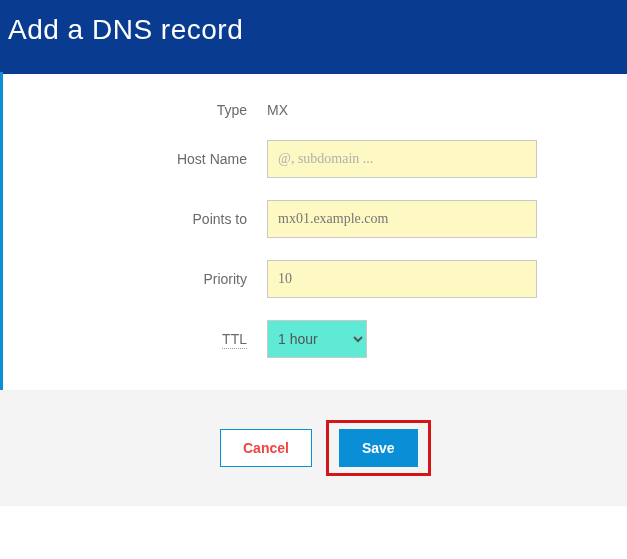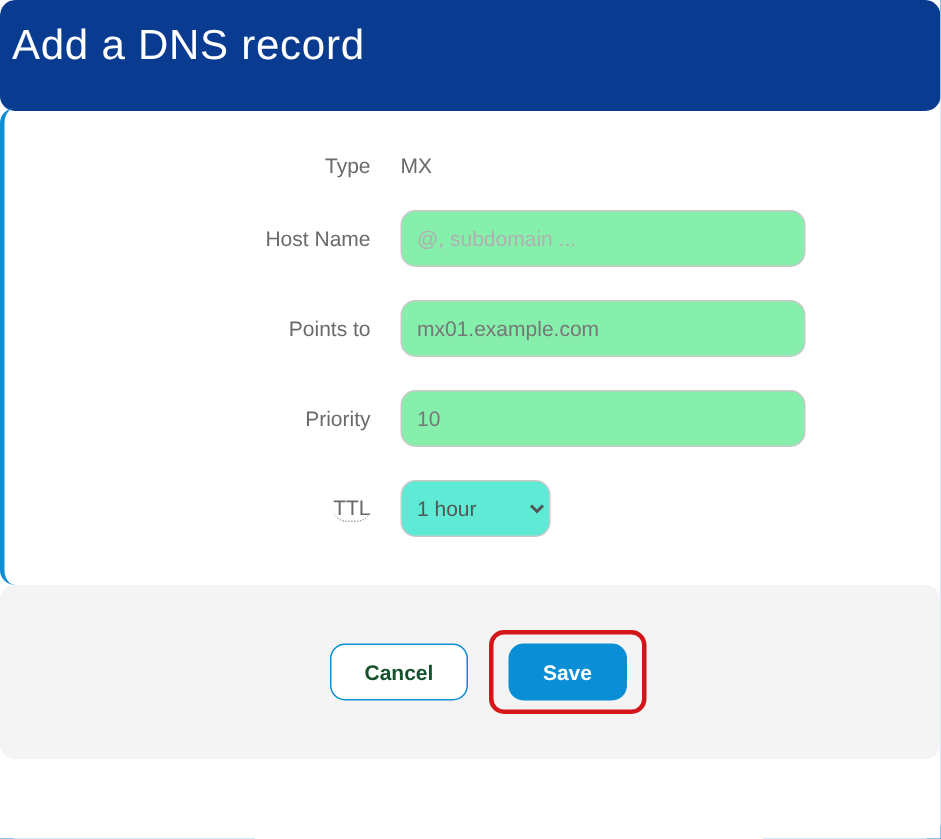--- a/index.html
+++ b/index.html
@@ -1,15 +1,15 @@
 <!DOCTYPE html>
 <html><head>
 <meta charset="utf-8">
 <style>
-  * { box-sizing: border-box; border-radius: 10px; }
+  * { box-sizing: border-box; }
   html, body {
     margin: 0;
     padding: 0;
     font-family: "Helvetica Neue", Arial, sans-serif;
     background: #fff;
     color: #333;
   }
   .page {
     width: 627px;
     height: 559px;
@@ -60,22 +60,22 @@
     color: #6a6a6a;
     font-size: 14px;
   }
   input[type="text"] {
     width: 270px;
     height: 38px;
     padding: 6px 10px;
     border: 1px solid #c9c9c9;
     font-size: 14px;
     color: #777;
-    font-family: Liberation Sans, sans-serif;
-    background: #86efac;
+    font-family: Liberation Serif, serif;
+    background: #fef9c3;
   }
   input[type="text"]::placeholder { color: #b0b0b0; }
   select {
     width: 100px;
     height: 38px;
     padding: 4px 6px;
     border: 1px solid #c9c9c9;
     font-size: 14px;
     color: #555;
     background: #5eead4;
@@ -112,21 +112,21 @@
     height: 38px;
     padding: 0 22px;
     font-size: 14px;
     font-weight: 700;
     cursor: pointer;
     font-family: inherit;
   }
   .btn-cancel {
     background: #fff;
     border: 1px solid #0a8ed6;
-    color: #14532d;
+    color: #ef4444;
   }
   .btn-save {
     background: #0a8ed6;
     border: 1px solid #0a8ed6;
     color: #fff;
   }
   .hl {
     border: 3px solid #d4161a;
     padding: 6px 10px;
     display: inline-flex;

